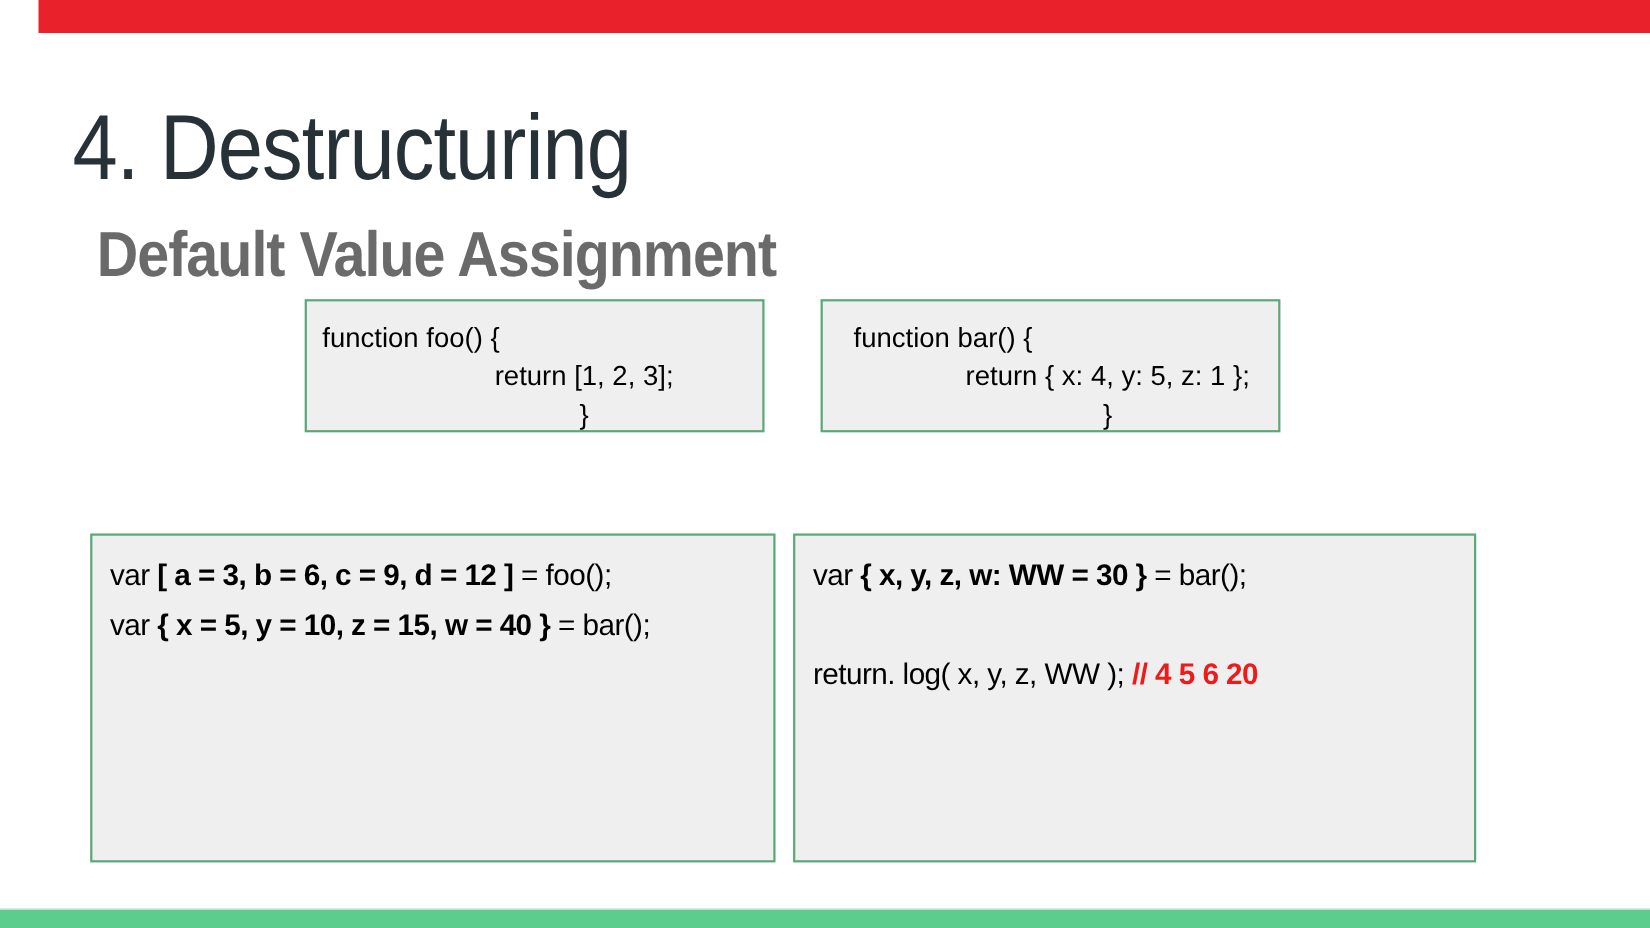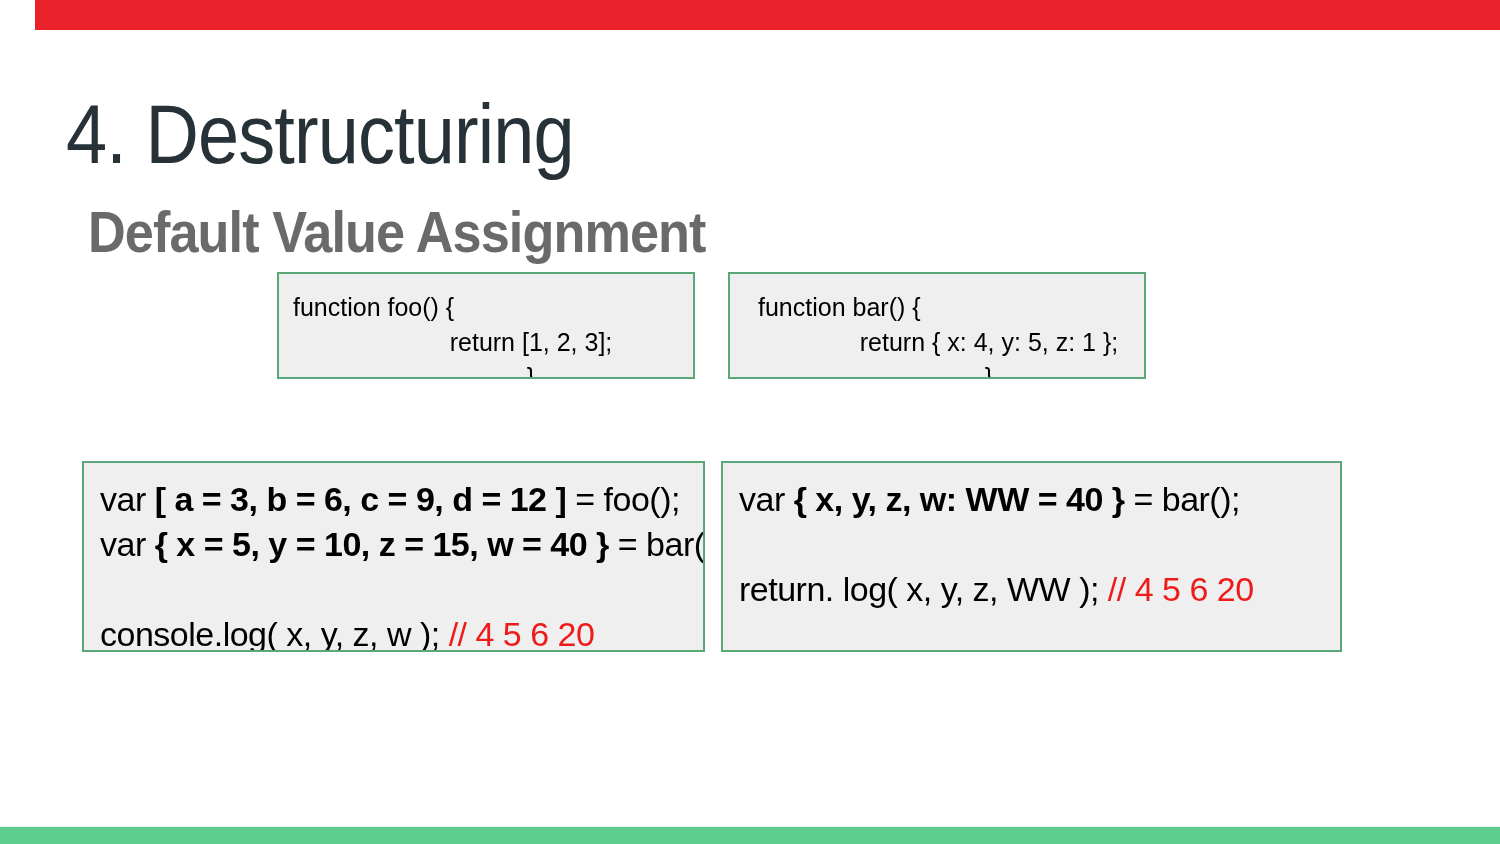--- a/index.html
+++ b/index.html
@@ -29,34 +29,34 @@
     font-size:58px;font-weight:700;color:var(--subtitle);
     letter-spacing:-1px;white-space:nowrap;
     transform:scaleX(0.90);transform-origin:left top;
   }
 
   .code-box{
     position:absolute;background:var(--box-fill);
     border:2px solid var(--box-border);
     color:#000;white-space:nowrap;overflow:hidden;
   }
-  .fn-box{width:418px;height:107px;top:272px;font-size:25px;padding:16px 0 0 14px;}
+  .fn-box{width:418px;height:121px;top:272px;font-size:25px;padding:16px 0 0 14px;}
   .fn-box .code-line{line-height:35px;}
   #box-foo{left:277px;}
-  #box-bar{left:728px;padding-left:28px;}
+  #box-bar{left:746px;padding-left:28px;}
 
-  .usage-box{width:623px;height:191px;top:461px;font-size:34px;padding:14px 0 0 16px;letter-spacing:-0.5px;}
+  .usage-box{width:623px;height:299px;top:485px;font-size:27px;padding:14px 0 0 16px;letter-spacing:-0.5px;}
   .usage-box .code-line{line-height:45px;}
   #box-left-usage{left:82px;}
   #box-right-usage{left:721px;width:621px;}
 
   .code-line.indent{padding-left:76px;text-align:center;}
   .seg-p{font-weight:400;}
   .seg-b{font-weight:700;}
-  .seg-c{font-weight:400;color:var(--comment);text-align:right;}
+  .seg-c{font-weight:700;color:var(--comment);text-align:right;}
 </style>
 </head>
 <body>
 
 <div class="top-bar"></div>
 
 <h1 class="slide-title">4. Destructuring</h1>
 <h2 class="slide-subtitle">Default Value Assignment</h2>
 
 <div id="box-foo" class="code-box fn-box">
@@ -68,22 +68,21 @@
 <div id="box-bar" class="code-box fn-box">
     <div class="code-line"><span class="seg-p">function bar() {</span></div>
     <div class="code-line indent"><span class="seg-p">return { x: 4, y: 5, z: 1 };</span></div>
     <div class="code-line indent"><span class="seg-p">}</span></div>
   </div>
 
 <div id="box-left-usage" class="code-box usage-box">
     <div class="code-line"><span class="seg-p">var </span><span class="seg-b">[ a = 3, b = 6, c = 9, d = 12 ]</span><span class="seg-p"> = foo();</span></div>
     <div class="code-line"><span class="seg-p">var </span><span class="seg-b">{ x = 5, y = 10, z = 15, w = 40 }</span><span class="seg-p"> = bar();</span></div>
     <div class="code-line">&nbsp;</div>
-    <div class="code-line"><span class="seg-p">console.log( x, y, z, w ); </span><span class="seg-c">// 4 5 6 20</span></div>
   </div>
 
 <div id="box-right-usage" class="code-box usage-box">
-    <div class="code-line"><span class="seg-p">var </span><span class="seg-b">{ x, y, z, w: WW = 40 }</span><span class="seg-p"> = bar();</span></div>
+    <div class="code-line"><span class="seg-p">var </span><span class="seg-b">{ x, y, z, w: WW = 30 }</span><span class="seg-p"> = bar();</span></div>
     <div class="code-line">&nbsp;</div>
     <div class="code-line"><span class="seg-p">return. log( x, y, z, WW ); </span><span class="seg-c">// 4 5 6 20</span></div>
   </div>
 
 <div class="bottom-bar"></div>
 
 </body></html>

